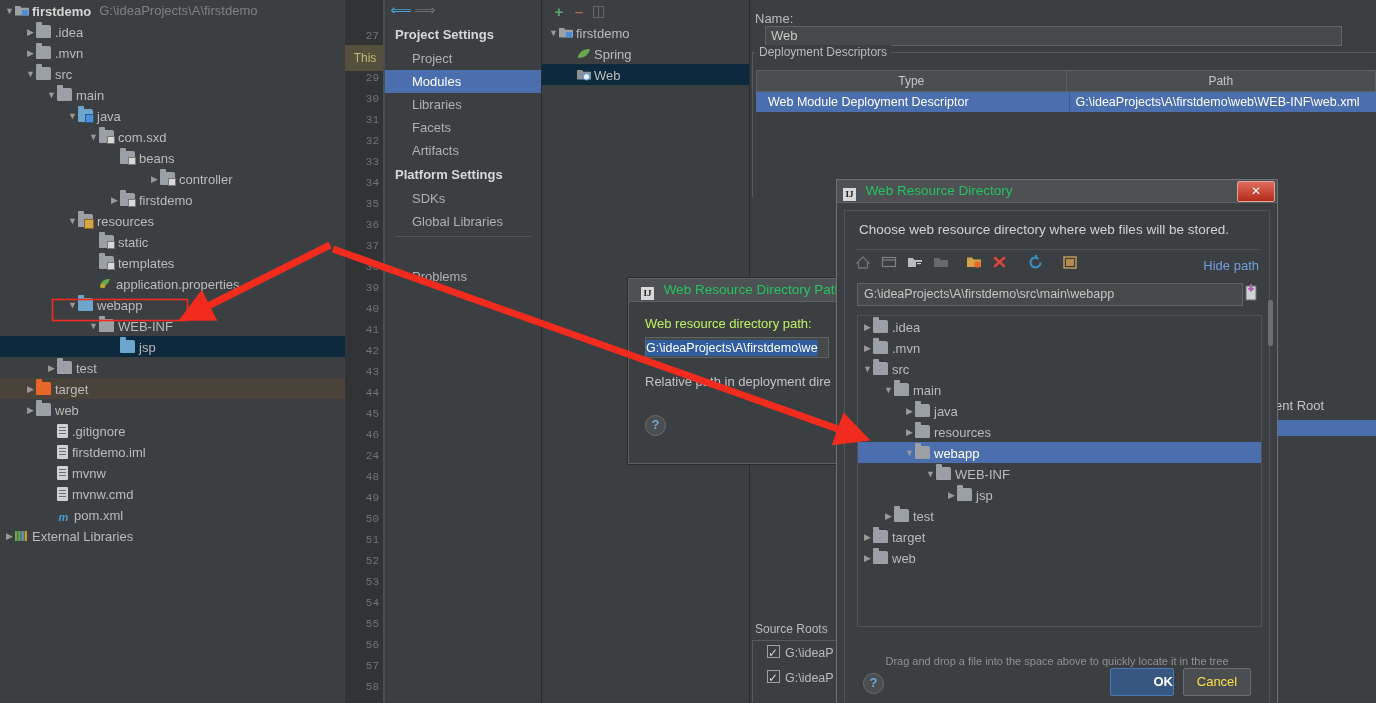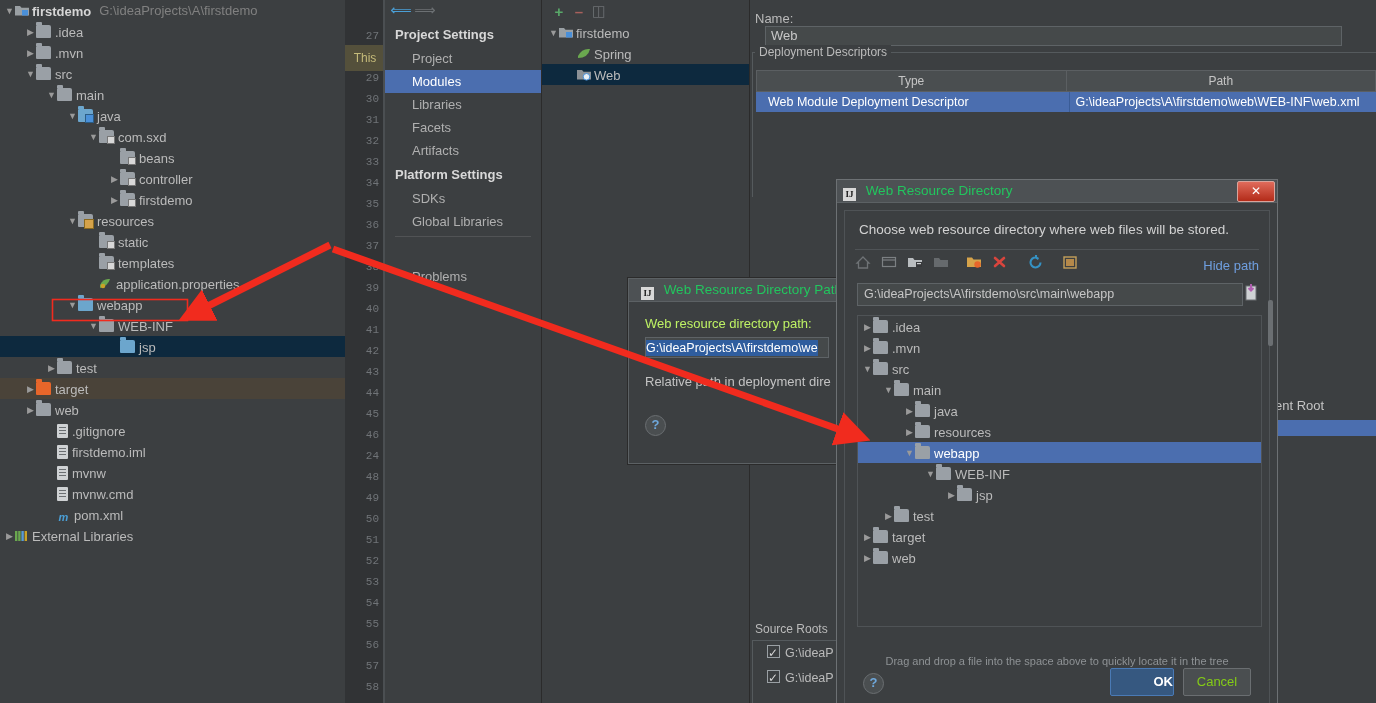--- a/index.html
+++ b/index.html
@@ -110,42 +110,42 @@
   #wrd-tree{position:absolute;left:12px;top:104px;width:403px;height:310px;border:1px solid #4f5356;
             background:#3c3f41;overflow:hidden;}
   #wrd-tree .r{height:21px;line-height:21px;white-space:nowrap;padding-left:4px;}
   #wrd-tree .r.sel{background:#4b6eaf;color:#ffffff;}
   #wrd-hint{position:absolute;left:0;top:444px;width:100%;text-align:center;font-size:11px;color:#8e9295;}
   #wrd-help{position:absolute;left:18px;top:462px;}
   #wrd-ok{position:absolute;left:265px;top:457px;width:62px;height:26px;background:#365880;
           border:1px solid #4a7ab5;border-radius:2px;color:#ffffff;font-size:13px;font-weight:bold;
           text-align:right;line-height:26px;}
   #wrd-cancel{position:absolute;left:338px;top:457px;width:66px;height:26px;background:#4a4e50;
-          border:1px solid #6a6e71;border-radius:2px;color:#84cc16;font-size:13px;
+          border:1px solid #6a6e71;border-radius:2px;color:#fde047;font-size:13px;
           text-align:center;line-height:26px;}
   #wrd-scroll{position:absolute;left:1268px;top:300px;width:5px;height:46px;background:#6b6f72;border-radius:2px;}
   
   #anno{left:0;top:0;width:1376px;height:703px;pointer-events:none;}
 </style>
 </head>
 <body>
 
 <div class="abs" id="project-tree">
     <div class="trow"><span class="arrow">▼</span><span class="leafico"><svg width="14" height="13" viewBox="0 0 14 13">
           <path d="M0 2 L5 2 L6.5 3.8 L14 3.8 L14 11.5 L0 11.5 Z" fill="#9aa0a4"></path>
           <rect x="7" y="6" width="6" height="5.5" fill="#4a90d9"></rect>
         </svg></span><span class="lbl bold">firstdemo</span><span class="dim">G:\ideaProjects\A\firstdemo</span></div>
     <div class="trow" style="padding-left: 25px;"><span class="arrow">▶</span><span class="ico folder"></span><span class="lbl">.idea</span></div>
     <div class="trow" style="padding-left: 25px;"><span class="arrow">▶</span><span class="ico folder"></span><span class="lbl">.mvn</span></div>
     <div class="trow" style="padding-left: 25px;"><span class="arrow">▼</span><span class="ico folder"></span><span class="lbl">src</span></div>
     <div class="trow" style="padding-left: 46px;"><span class="arrow">▼</span><span class="ico folder"></span><span class="lbl">main</span></div>
     <div class="trow" style="padding-left: 67px;"><span class="arrow">▼</span><span class="ico folder blue src"></span><span class="lbl">java</span></div>
     <div class="trow" style="padding-left: 88px;"><span class="arrow">▼</span><span class="ico folder pkg"></span><span class="lbl">com.sxd</span></div>
     <div class="trow" style="padding-left: 109px;"><span class="arrow blank">▶</span><span class="ico folder pkg"></span><span class="lbl">beans</span></div>
-    <div class="trow" style="padding-left: 109px;"><span class="arrow">▶</span><span class="ico folder pkg"></span><span class="lbl">controller</span></div>
+    <div class="trow" style="padding-left: 109px; margin-left: 40px;"><span class="arrow">▶</span><span class="ico folder pkg"></span><span class="lbl">controller</span></div>
     <div class="trow" style="padding-left: 109px;"><span class="arrow">▶</span><span class="ico folder pkg"></span><span class="lbl">firstdemo</span></div>
     <div class="trow" style="padding-left: 67px;"><span class="arrow">▼</span><span class="ico folder res"></span><span class="lbl">resources</span></div>
     <div class="trow" style="padding-left: 88px;"><span class="arrow blank">▶</span><span class="ico folder pkg"></span><span class="lbl">static</span></div>
     <div class="trow" style="padding-left: 88px;"><span class="arrow blank">▶</span><span class="ico folder pkg"></span><span class="lbl">templates</span></div>
     <div class="trow" style="padding-left: 88px;"><span class="arrow blank">▶</span><span class="leafico"><svg width="13" height="13" viewBox="0 0 13 13">
           <path d="M1 8 Q4 1 11 2 Q9 9 1 11 Z" fill="#6aa84f"></path>
           <circle cx="4" cy="9" r="2.3" fill="#c9a227"></circle>
         </svg></span><span class="lbl">application.properties</span></div>
     <div class="trow" style="padding-left: 67px;"><span class="arrow">▼</span><span class="ico folder blue"></span><span class="lbl">webapp</span></div>
     <div class="trow" style="padding-left: 88px;"><span class="arrow">▼</span><span class="ico folder"></span><span class="lbl">WEB-INF</span></div>

